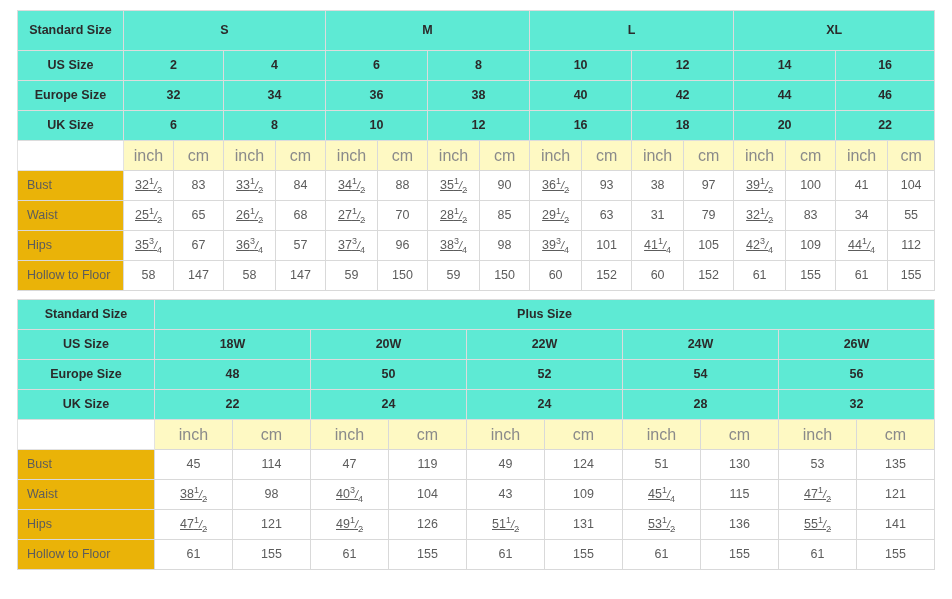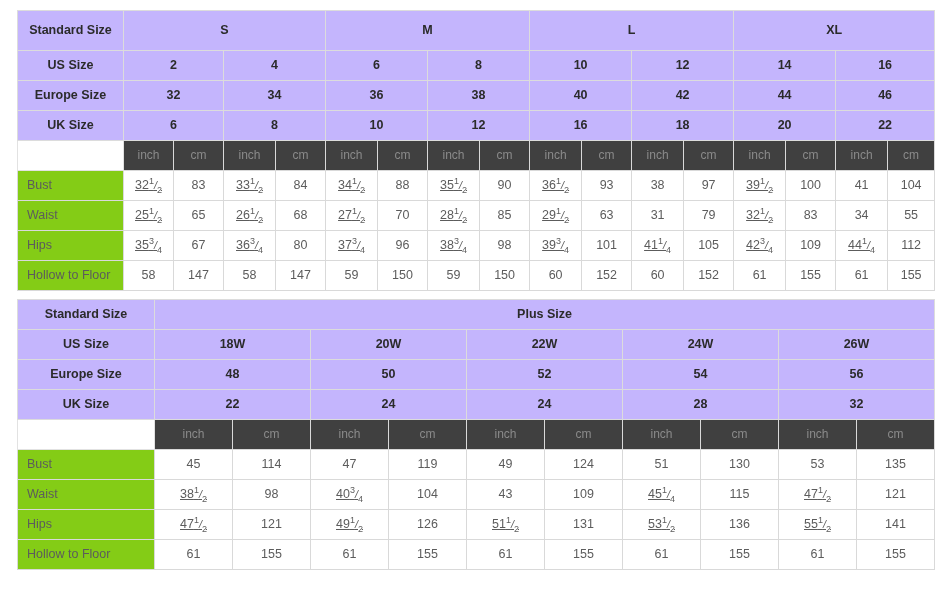--- a/index.html
+++ b/index.html
@@ -32,41 +32,41 @@
     vertical-align: middle;
     padding: 0 2px;
     font-size: 12.5px;
     color: #5c5c5c;
     line-height: 1.25;
     height: 22px;
     box-sizing: border-box;
   }
   
   table.sizechart td.hd {
-    background: #c4b5fd;
+    background: #5eead4;
     color: #2b2b2b;
     font-weight: bold;
     border-color: #dcdcdc;
   }
   
   table.sizechart td.rowlabel {
     text-align: left;
     padding-left: 9px;
     color: #5c5c5c;
     font-weight: normal;
-    background: #84cc16;
+    background: #eab308;
   }
   table.sizechart td.blank {
     background: #ffffff;
     border-color: #e2e2e2;
   }
   table.sizechart td.unit {
     color: #8a8a8a;
-    font-size: 12px;
-    background: #404040;
+    font-size: 16px;
+    background: #fef9c3;
   }
   table.sizechart td.tall {
     height: 37px;
   }
   table.sizechart td.med {
     height: 30px;
   }
   table.sizechart td.bandhd {
     height: 40px;
   }
@@ -220,21 +220,21 @@
           <td class="med"><span class="frac">32<span class="num">1</span><span class="sl">/</span><span class="den">2</span></span></td>
           <td class="med">83</td>
           <td class="med">34</td>
           <td class="med">55</td>
         </tr>
       <tr>
           <td class="rowlabel med">Hips</td>
           <td class="med"><span class="frac">35<span class="num">3</span><span class="sl">/</span><span class="den">4</span></span></td>
           <td class="med">67</td>
           <td class="med"><span class="frac">36<span class="num">3</span><span class="sl">/</span><span class="den">4</span></span></td>
-          <td class="med">80</td>
+          <td class="med">57</td>
           <td class="med"><span class="frac">37<span class="num">3</span><span class="sl">/</span><span class="den">4</span></span></td>
           <td class="med">96</td>
           <td class="med"><span class="frac">38<span class="num">3</span><span class="sl">/</span><span class="den">4</span></span></td>
           <td class="med">98</td>
           <td class="med"><span class="frac">39<span class="num">3</span><span class="sl">/</span><span class="den">4</span></span></td>
           <td class="med">101</td>
           <td class="med"><span class="frac">41<span class="num">1</span><span class="sl">/</span><span class="den">4</span></span></td>
           <td class="med">105</td>
           <td class="med"><span class="frac">42<span class="num">3</span><span class="sl">/</span><span class="den">4</span></span></td>
           <td class="med">109</td>

